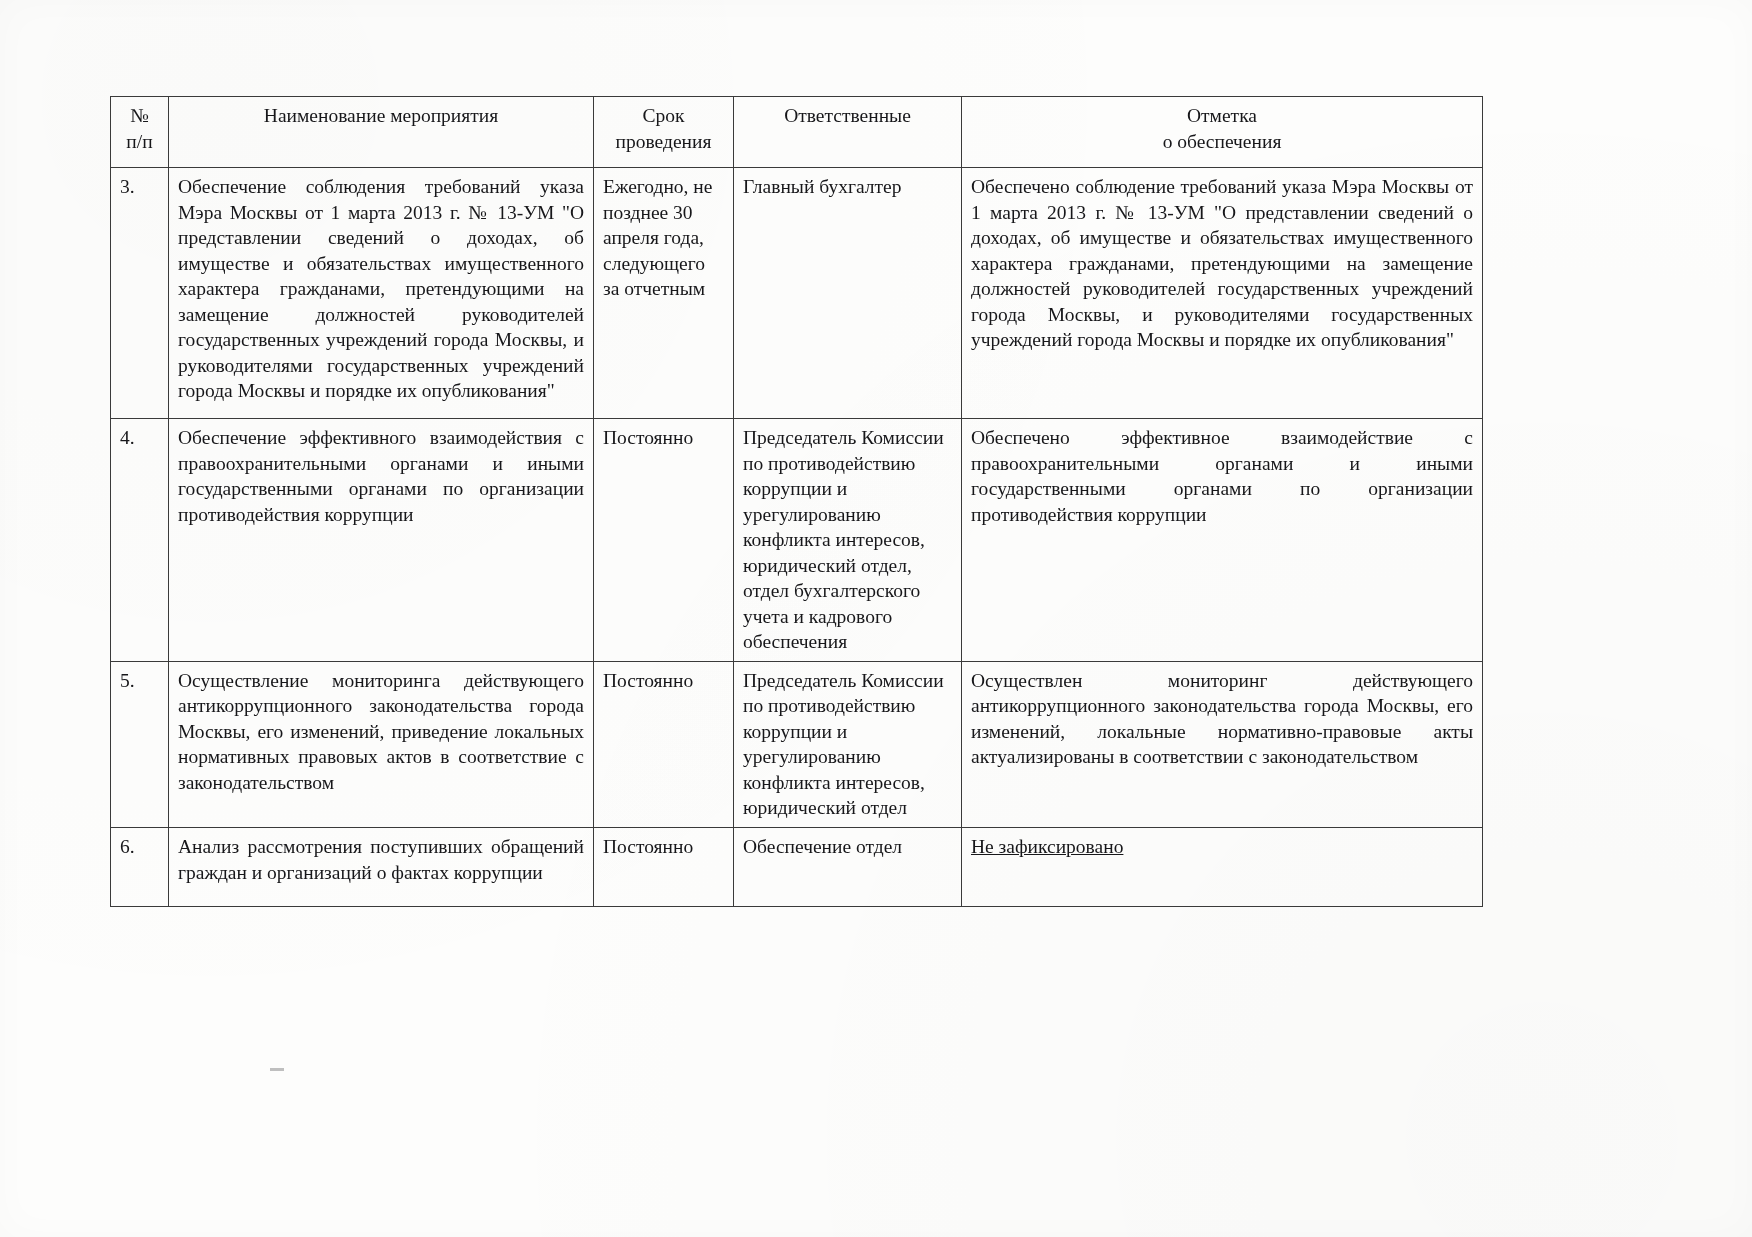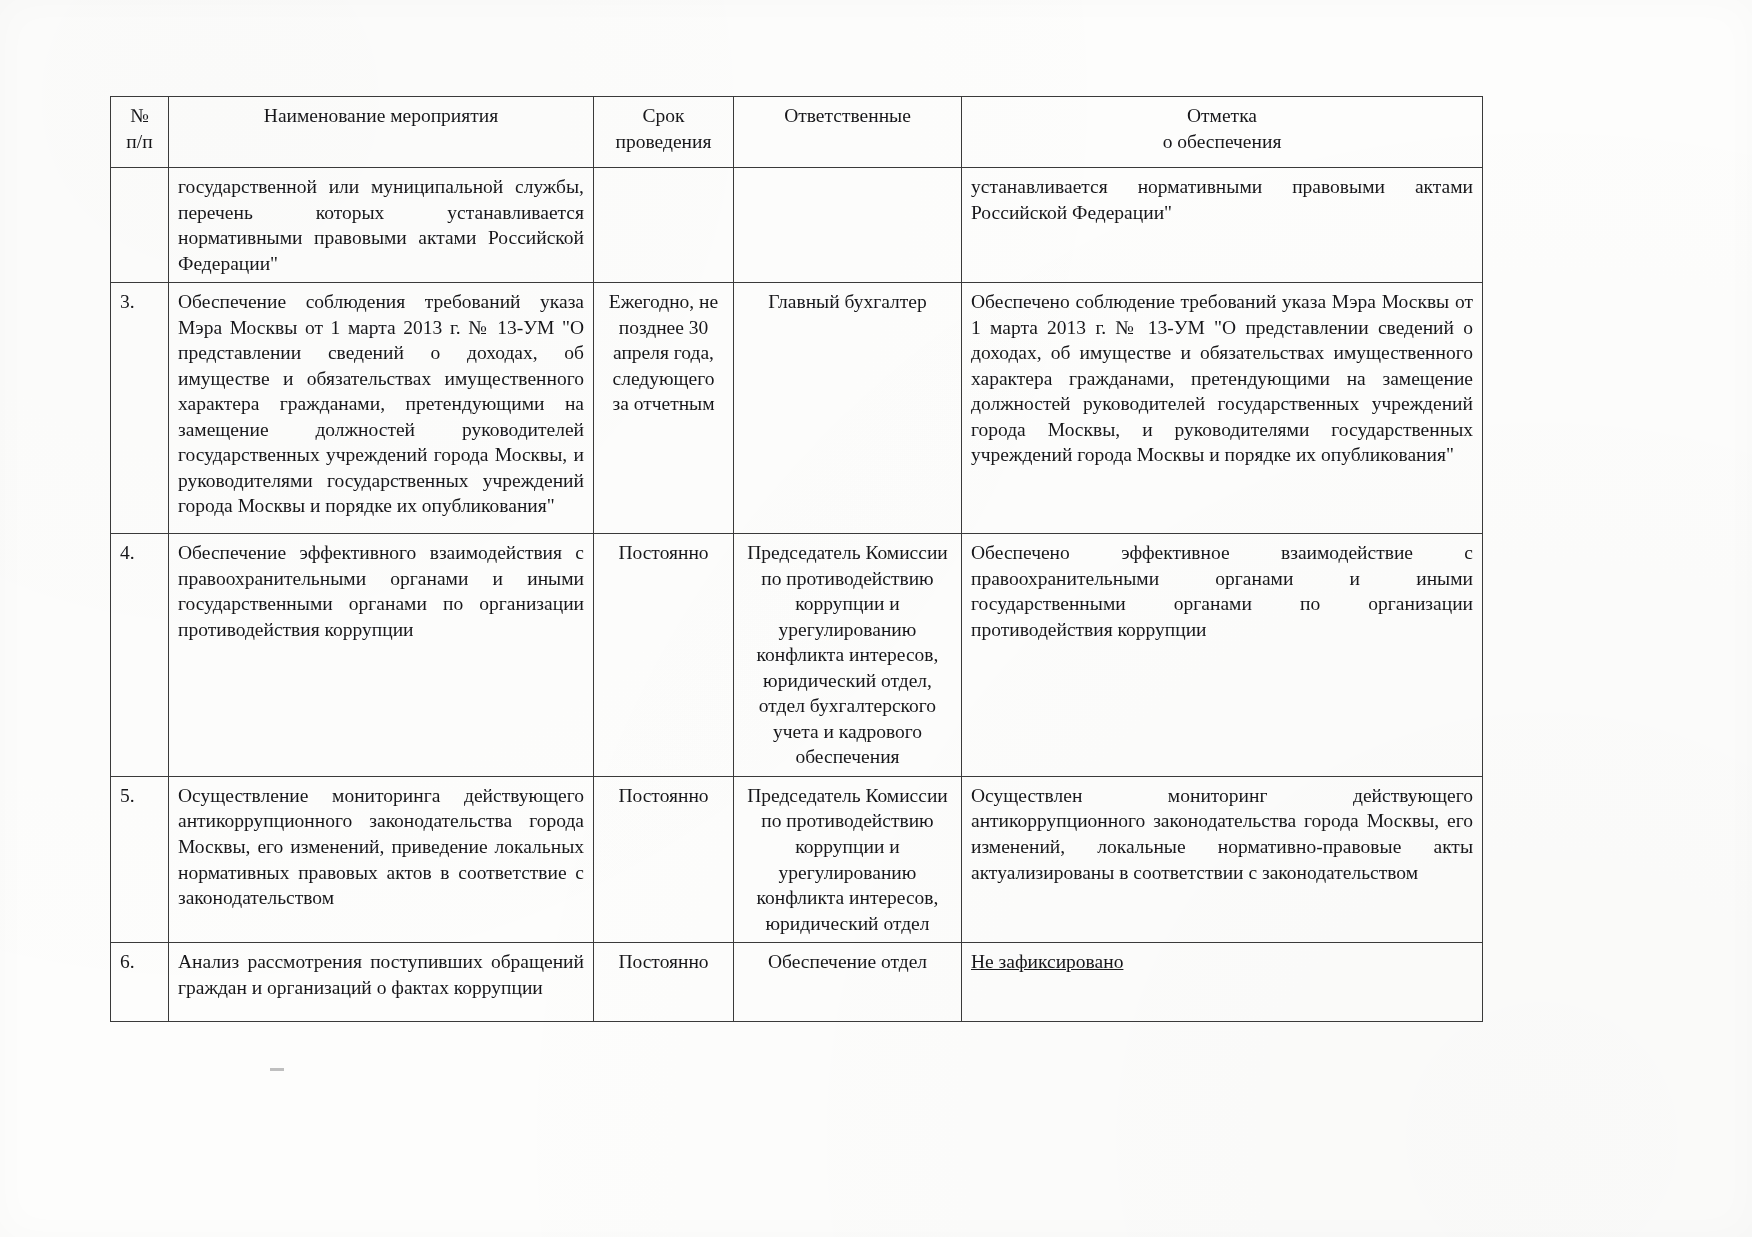--- a/index.html
+++ b/index.html
@@ -75,27 +75,25 @@
   .hdr-two-line { display: block; }
   .num-cell {
     text-align: left;
     vertical-align: middle;
     padding-left: 10px;
     font-size: 20px;
   }
   .tight-lines { line-height: 1.29; }
 
   .term-cell {
-    text-align: center;
     vertical-align: middle;
     font-size: 19px;
     line-height: 1.42;
   }
   .resp-cell {
-    text-align: center;
     vertical-align: middle;
     font-size: 19px;
     line-height: 1.45;
   }
   .mark-cell {
     text-align: justify;
     text-align-last: left;
     vertical-align: middle;
     font-size: 19.5px;
     line-height: 1.33;
@@ -165,27 +163,20 @@
           <td>Ответственные</td>
           <td>
             <span class="hdr-two-line">Отметка</span>
             <span class="hdr-two-line">о обеспечения</span>
           </td>
         </tr>
       </thead>
 
       <tbody>
 
-        <tr class="r-cont">
-          <td class="num-cell"></td>
-          <td class="name-cell top tight-lines">государственной или муниципальной службы, перечень которых устанавливается нормативными правовыми актами Российской Федерации"</td>
-          <td class="term-cell"></td>
-          <td class="resp-cell"></td>
-          <td class="mark-cell top">устанавливается нормативными правовыми актами Российской Федерации"</td>
-        </tr>
 
         <tr class="r3">
           <td class="num-cell">3.</td>
           <td class="name-cell top tight-lines">Обеспечение соблюдения требований указа Мэра Москвы от 1 марта 2013 г. № 13-УМ "О представлении сведений о доходах, об имуществе и обязательствах имущественного характера гражданами, претендующими на замещение должностей руководителей государственных учреждений города Москвы, и руководителями государственных учреждений города Москвы и порядке их опубликования"</td>
           <td class="term-cell">Ежегодно, не позднее 30 апреля года, следующего за отчетным</td>
           <td class="resp-cell">Главный бухгалтер</td>
           <td class="mark-cell">Обеспечено соблюдение требований указа Мэра Москвы от 1 марта 2013 г. № 13-УМ "О представлении сведений о доходах, об имуществе и обязательствах имущественного характера гражданами, претендующими на замещение должностей руководителей государственных учреждений города Москвы, и руководителями государственных учреждений города Москвы и порядке их опубликования"</td>
         </tr>
 
         <tr class="r4">

